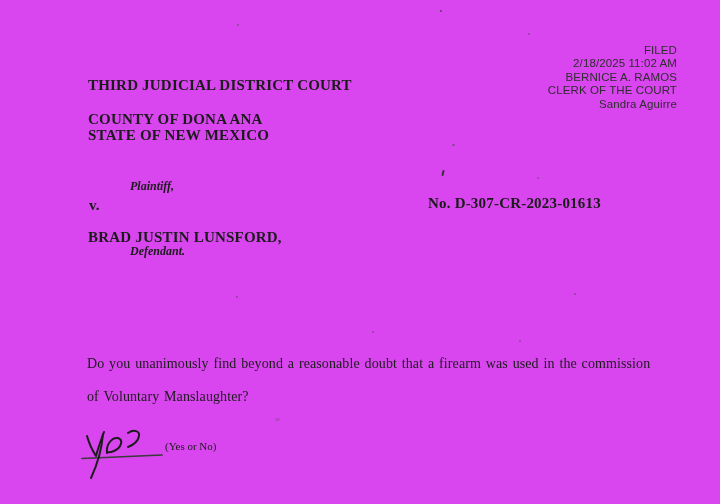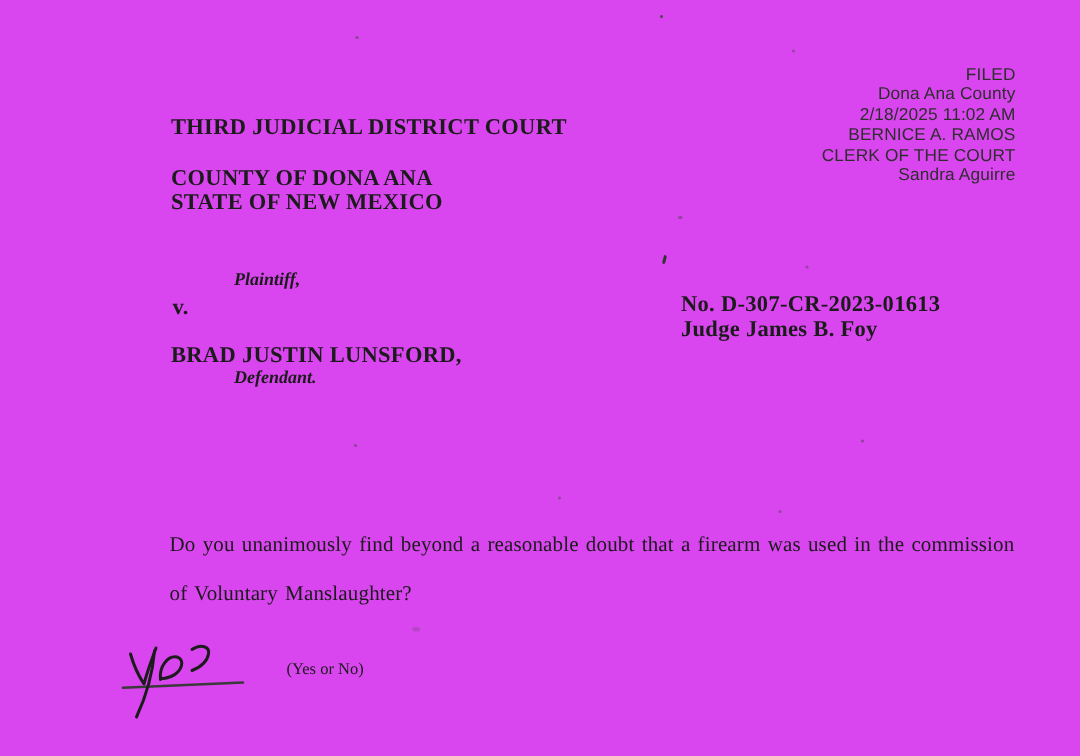--- a/index.html
+++ b/index.html
@@ -9,21 +9,21 @@
   }
   .page {
     position: relative;
     width: 720px;
     height: 504px;
     background: #d946ef;
     overflow: hidden;
     font-family: "Liberation Serif", "DejaVu Serif", serif;
     color: #1b1b1b;
   }
-  .abs { position: absolute; white-space: nowrap; line-height: 1.12; margin-left: 26px; }
+  .abs { position: absolute; white-space: nowrap; line-height: 1.12; }
 
   
   .filed-stamp {
     position: absolute;
     top: 44px;
     right: 43px;
     text-align: right;
     font-family: "Liberation Sans", "DejaVu Sans", sans-serif;
     font-size: 11.5px;
     line-height: 13.4px;
@@ -66,38 +66,36 @@
     height: 60px;
   }
 </style>
 </head>
 <body>
 
 <div class="page">
 
   <div class="filed-stamp">
     <div>FILED</div>
-    <div>Dona Ana County</div>
     <div>2/18/2025 11:02 AM</div>
     <div>BERNICE A. RAMOS</div>
     <div>CLERK OF THE COURT</div>
     <div>Sandra Aguirre</div>
   </div>
 
   <div class="abs hdr" style="left:88px; top:77px;">THIRD JUDICIAL DISTRICT COURT</div>
   <div class="abs hdr" style="left:88px; top:111px;">COUNTY OF DONA ANA</div>
   <div class="abs hdr" style="left:88px; top:127px;text-align:right;">STATE OF NEW MEXICO</div>
 
   <div class="abs role" style="left:130px; top:180px;">Plaintiff,</div>
   <div class="abs hdr" style="left:89px; top:197px;">v.</div>
   <div class="abs hdr" style="left:88px; top:229px;">BRAD JUSTIN LUNSFORD,</div>
   <div class="abs role" style="left:130px; top:245px;">Defendant.</div>
 
   <div class="abs hdr" style="left:428px; top:195px;">No. D-307-CR-2023-01613</div>
-  <div class="abs hdr" style="left:428px; top:212px;">Judge James B. Foy</div>
 
   <div class="abs body-line" style="left:87px; top:356px;">Do you unanimously find beyond a reasonable doubt that a firearm was used in the commission</div>
   <div class="abs body-line" style="left:87px; top:389px;">of Voluntary Manslaughter?</div>
 
   <svg class="handwriting-svg" viewBox="0 0 95 60" role="img" aria-label="yes">
 
     <path d="M 4 34.5 L 84 31" stroke="#3a3a3a" stroke-width="1.7" fill="none" stroke-linecap="round"></path>
 
     <path d="M 9 12 C 11 19 14 26 18 32 C 20 24 23 16 26 8" stroke="#1c1c1c" stroke-width="2" fill="none" stroke-linecap="round" stroke-linejoin="round"></path>
 

